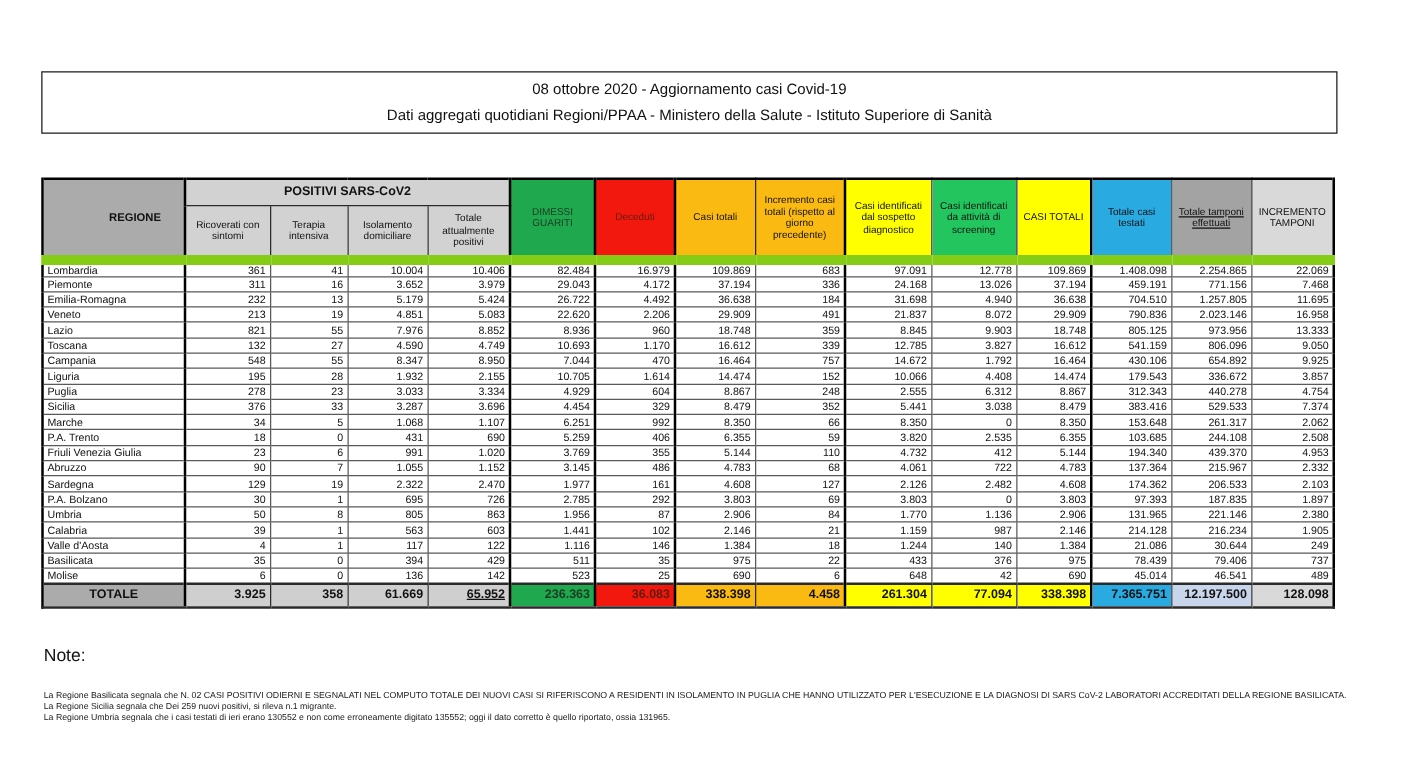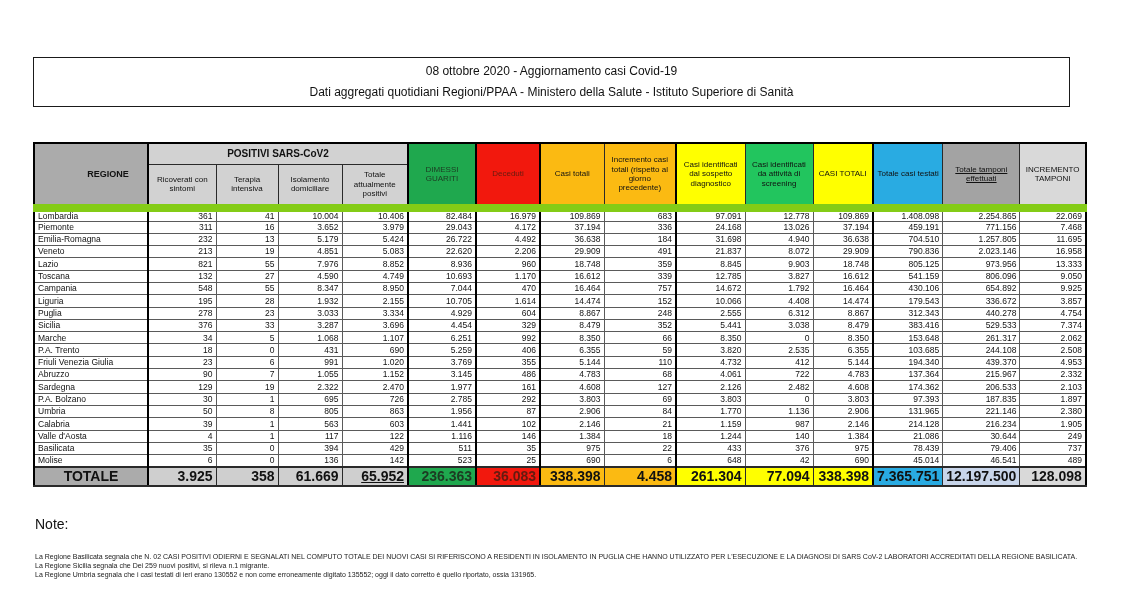--- a/index.html
+++ b/index.html
@@ -20,21 +20,21 @@
   thead th { border-color:#2a2a2a; text-align:center; vertical-align:middle;
     font-size:8px; font-weight:normal; line-height:1.18; padding:1px 2px; color:#111; }
   th.hdr-region { font-size:9px; font-weight:bold;padding-left:36px; }
   th.hdr-group  { height:21px; font-size:10px; font-weight:bold; }
   th.hdr-sub    { height:44px; }
   tbody td { height:12.3px; font-size:8.5px; line-height:1; white-space:nowrap;
     color:#111; background:#fff; padding:0 3px; }
   tbody td.num { text-align:right; }
   tbody td.region { text-align:left; }
   tbody tr:first-child td { border-top:8px solid #84cc16; }
-  tr.total td { height:19px; font-weight:bold; font-size:14px;
+  tr.total td { height:19px; font-weight:bold; font-size:10px;
     border-top:2px solid #000; border-bottom:2px solid #000; border-color:#2a2a2a; }
   tr.total td.region { text-align:center; }
   .thickL { border-left:2px solid #000 !important; }
   .thickR { border-right:2px solid #000 !important; }
 
   
   .notes { position:absolute; left:35px; top:516px; width:1080px; }
   .notes-heading { font-size:14px; color:#111; margin-bottom:20px; }
   .note-line { font-size:7px; color:#1a1a1a; line-height:1.32; white-space:nowrap; }
 </style>

